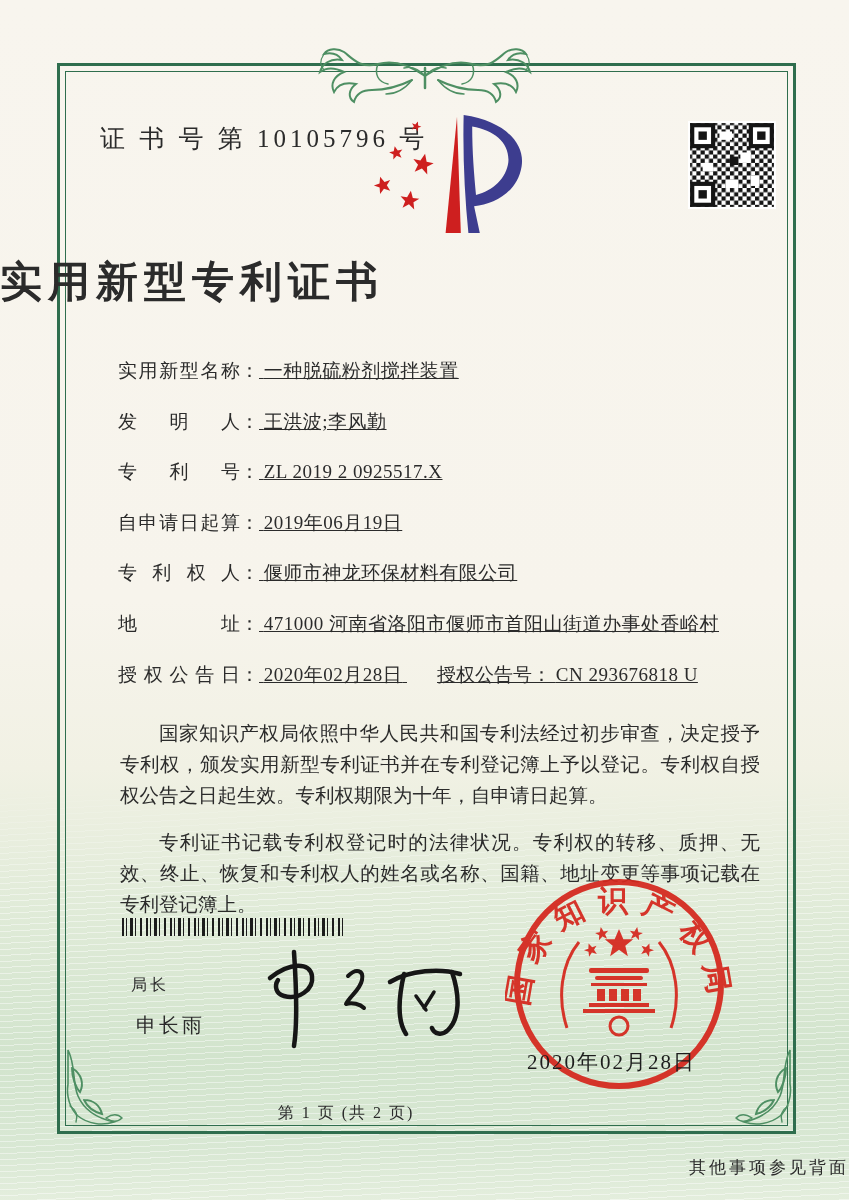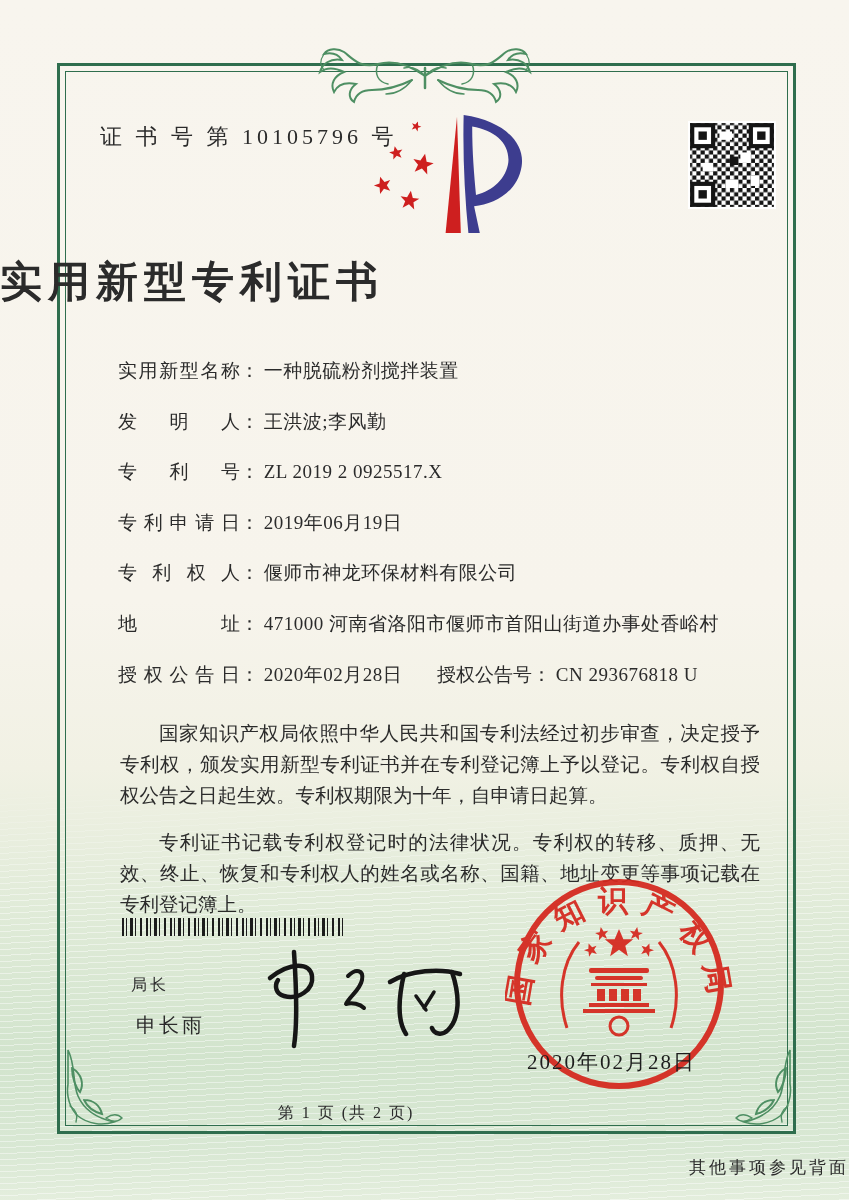--- a/index.html
+++ b/index.html
@@ -19,26 +19,26 @@
     border:3px solid #2f6e4e; box-sizing:border-box;
   }
   .frame-inner{
     position:absolute; left:5px; top:5px; right:5px; bottom:5px;
     border:1px solid #2f6e4e;
   }
   .ornament-top{position:absolute; left:300px; top:38px; width:250px; height:72px;}
   .flourish{position:absolute; width:62px; height:86px;}
   .flourish.bl{left:62px; top:1048px;}
   .flourish.br{right:53px; top:1048px; transform:scaleX(-1);}
-  .cert-no{position:absolute; left:100px; top:122px; font-size:22px; letter-spacing:4px;}
+  .cert-no{position:absolute; left:100px; top:122px; font-size:25px; letter-spacing:4px;}
   .logo{position:absolute; left:362px; top:110px; width:190px; height:128px;}
   .qr{position:absolute; left:688px; top:121px; width:88px; height:88px;}
   .title{position:absolute; left:0; top:254px; width:849px; text-align:left;
     font-size:42px; font-weight:600; letter-spacing:6px;}
-  .row{position:absolute; left:118px; font-size:19px; line-height:26px; white-space:nowrap;}
+  .row{position:absolute; left:118px; font-size:19px; line-height:26px; white-space:nowrap;text-decoration:underline;}
   .flabel{display:inline-block; width:122px; text-align:justify; text-align-last:justify; vertical-align:top;}
   .colon{display:inline-block;}
   .fvalue{letter-spacing:.5px;}
   .pair2{margin-left:30px;}
   .body-text{position:absolute; left:104px; top:702px; width:672px;
     font-size:19.5px; line-height:31px; text-align:justify;}
   .body-text p{margin:16px; text-indent:2em;}
   .barcode{position:absolute; left:122px; top:918px; width:222px; height:18px;
     background:repeating-linear-gradient(90deg,#1c1c1c 0 2px,transparent 2px 4px,#1c1c1c 4px 5px,transparent 5px 8px,#1c1c1c 8px 11px,transparent 11px 13px,#1c1c1c 13px 14px,transparent 14px 18px,#1c1c1c 18px 20px,transparent 20px 24px);}
   .sig-role{position:absolute; left:131px; top:975px; font-size:16px; letter-spacing:3px;}
@@ -146,21 +146,21 @@
   </div>
   <div class="row" style="top:409px">
     <span class="flabel">发明人</span><span class="colon">：</span>
     <span class="fvalue">王洪波;李风勤</span>
   </div>
   <div class="row" style="top:459px">
     <span class="flabel">专利号</span><span class="colon">：</span>
     <span class="fvalue">ZL 2019 2 0925517.X</span>
   </div>
   <div class="row" style="top:510px">
-    <span class="flabel">专利申请日</span><span class="colon">：</span>
+    <span class="flabel">自申请日起算</span><span class="colon">：</span>
     <span class="fvalue">2019年06月19日</span>
   </div>
   <div class="row" style="top:560px">
     <span class="flabel">专利权人</span><span class="colon">：</span>
     <span class="fvalue">偃师市神龙环保材料有限公司</span>
   </div>
   <div class="row" style="top:611px">
     <span class="flabel">地址</span><span class="colon">：</span>
     <span class="fvalue">471000 河南省洛阳市偃师市首阳山街道办事处香峪村</span>
   </div>

